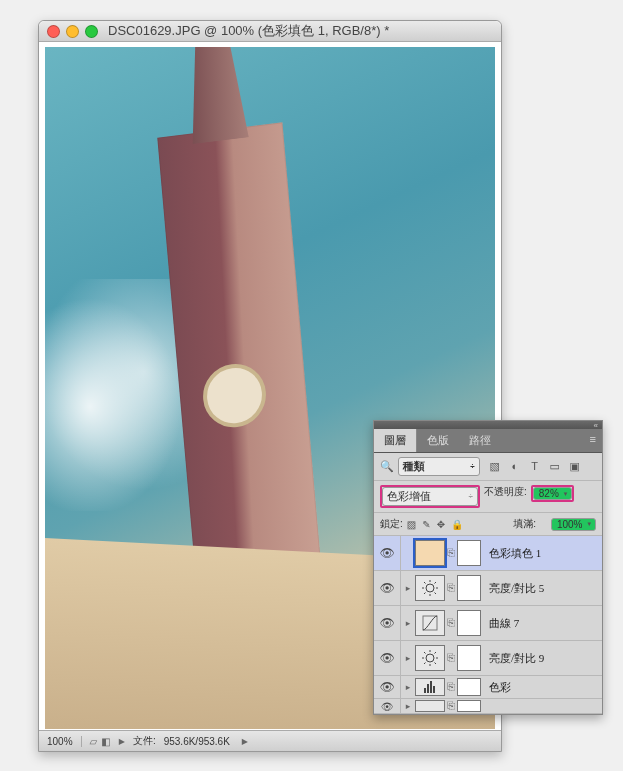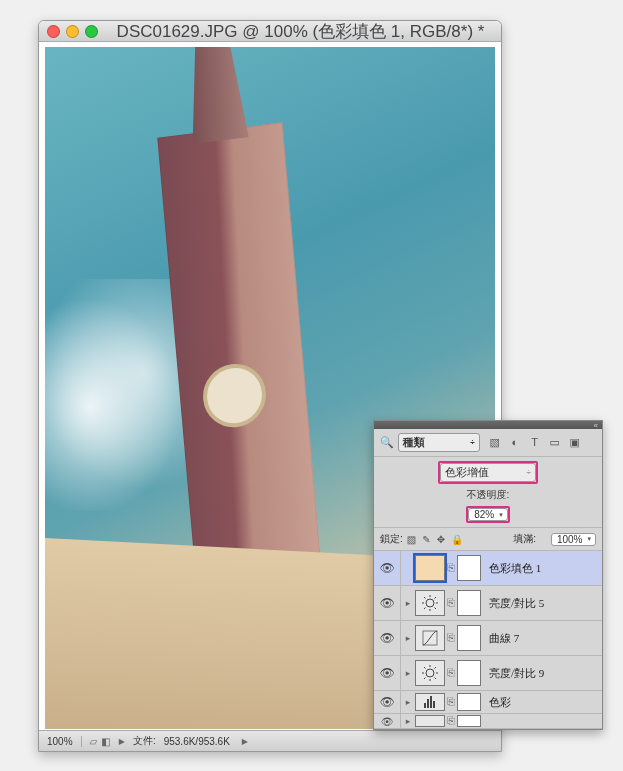--- a/index.html
+++ b/index.html
@@ -29,21 +29,21 @@
   background: linear-gradient(#eaeaea,#cfcfcf);
   border-bottom: 1px solid #aaa;
   border-radius: 6px 6px 0 0;
   display: flex;
   align-items: center;
   padding: 0 8px;
 }
 .traffic { display:flex; gap:6px; margin-right:10px; }
 .tl { width:11px; height:11px; border-radius:50%; border:1px solid rgba(0,0,0,0.25);}
 .tl.r{background:#ff5f57;} .tl.y{background:#ffbd2e;} .tl.g{background:#28c940;}
-.title { flex:1; text-align:center; font-size:17px; color:#444; }
+.title { flex:1; text-align:left; font-size:13px; color:#444; }
 .canvas {
   position:absolute; top:26px; left:6px; right:6px; bottom:22px;
   background:#666; overflow:hidden;
 }
 .image {
   position:absolute; inset:0;
   background: linear-gradient(155deg, #6ab5c2 0%, #4a9aae 35%, #5fa3b0 55%, #e6cfa8 88%, #d4b48f 100%);
 }
 
 .tower {
@@ -97,32 +97,32 @@
 .search-row{
   display:flex; align-items:center; gap:4px; padding:4px 6px; border-bottom:1px solid #b8b8b8;
 }
 .search-row .mag{color:#555;}
 .search-row .sel{
   flex:0 0 72px; background:#ececec; border:1px solid #999; border-radius:3px; padding:1px 4px; display:flex; justify-content:space-between; align-items:center;font-weight:bold;
 }
 .search-row .btns{display:flex; gap:6px; margin-left:4px; color:#555;}
 .search-row .btns span{width:14px; text-align:center;}
 .hl-row{
-  display:flex; align-items:center; gap:4px; padding:4px 6px; border-bottom:1px solid #b8b8b8;flex-direction:column;
+  display:flex; align-items:flex-start; gap:4px; padding:4px 6px; border-bottom:1px solid #b8b8b8;
 }
 .pillbox{
   border:2px solid #d63384; padding:0; border-radius:2px; display:flex; align-items:center;
 }
 .combo{
   background:#ececec; border:1px solid #999; border-radius:3px; padding:1px 4px; display:flex; justify-content:space-between; align-items:center; font-size:11px;
 }
 .combo .arr{font-size:8px;color:#555;}
 .hl-row .lbl{font-size:10px;color:#333;}
 .spin{
-  display:flex; align-items:center; border:1px solid #999; background:#ffffff; border-radius:3px; padding:0 2px;
+  display:flex; align-items:center; border:1px solid #999; background:#22c55e; border-radius:3px; padding:0 2px;
 }
 .spin .val{padding:0 3px; font-size:10px;}
 .spin .tri{font-size:7px;color:#555; padding:0 2px;}
 .lock-row{
   display:flex; align-items:center; gap:4px; padding:4px 6px; border-bottom:1px solid #b8b8b8; font-size:10px; color:#333;
 }
 .lock-row .icons{display:flex;gap:6px;color:#555;}
 .lock-row .fill{margin-left:auto;display:flex;align-items:center;gap:15px;}
 .layers{max-height:240px; overflow:hidden;}
 .layer{
@@ -174,20 +174,26 @@
     <span>文件:</span>
     <span>953.6K/953.6K</span>
     <span class="tri" style="margin-left:4px">▶</span>
   </div>
 </div>
 
 <div class="panel">
   <div class="panel-top">
       <span class="chev">«</span>
     </div>
+  <div class="panel-tabs">
+    <div class="tab active">圖層</div>
+    <div class="tab">色版</div>
+    <div class="tab">路徑</div>
+    <div class="menu">≡</div>
+  </div>
 
   <div class="search-row">
     <span class="mag">🔍</span>
     <div class="sel">
       <span>種類</span>
       <span class="arr" style="font-size:8px;">÷</span>
     </div>
     <div class="btns">
       <span>▧</span>
       <span>◐</span>

